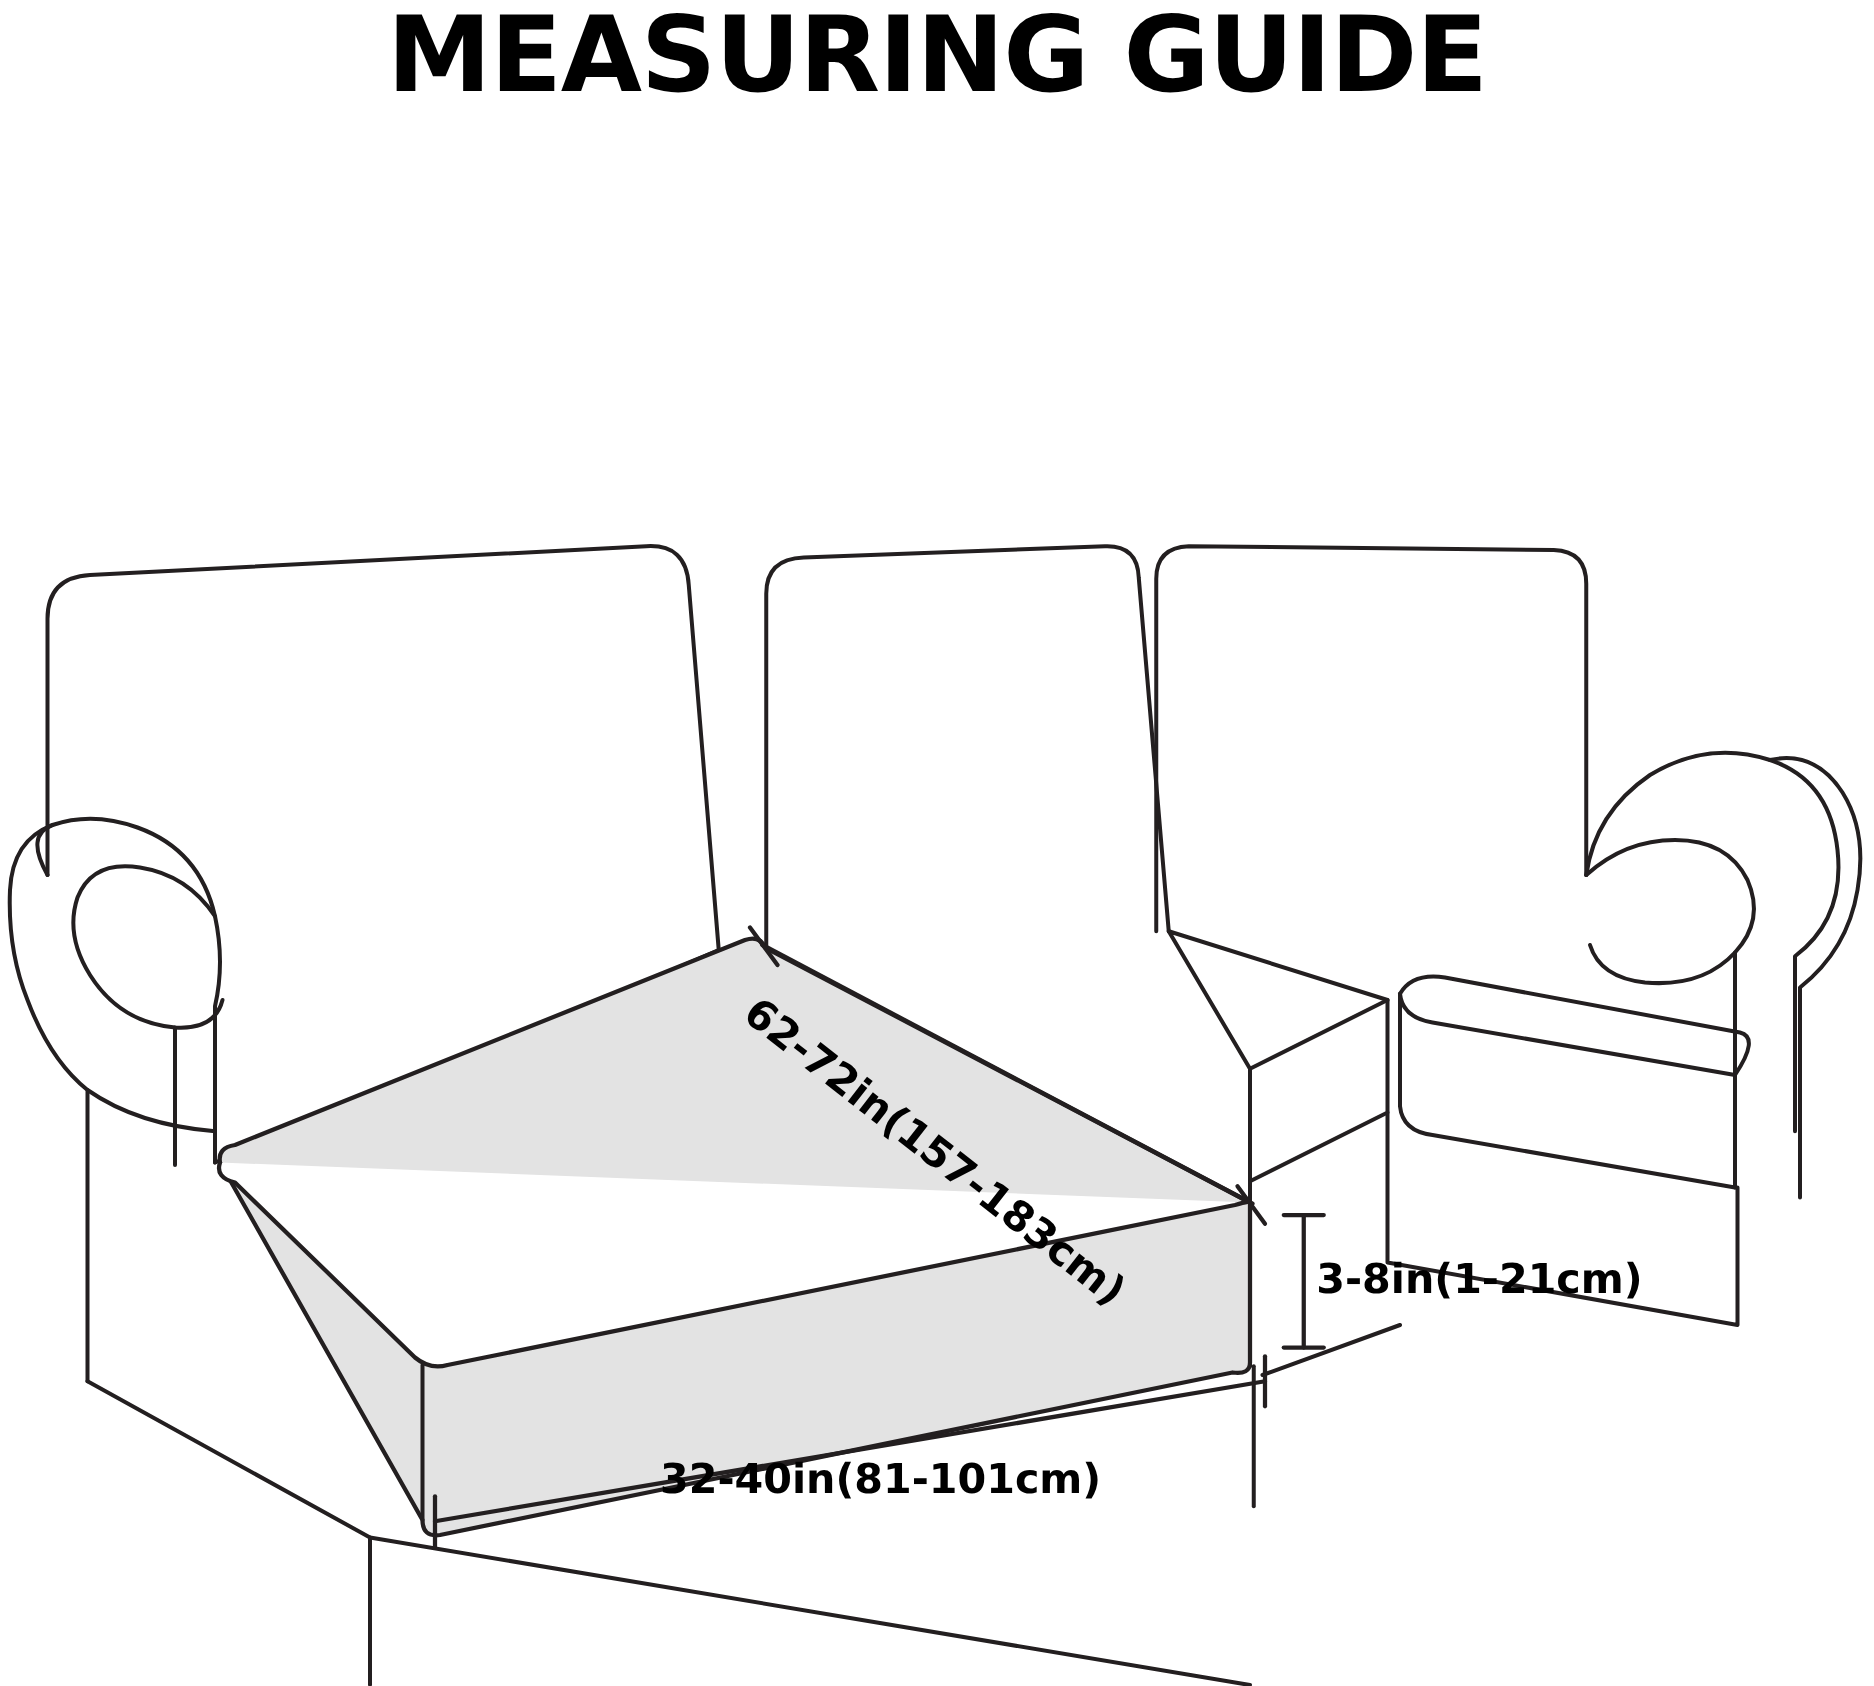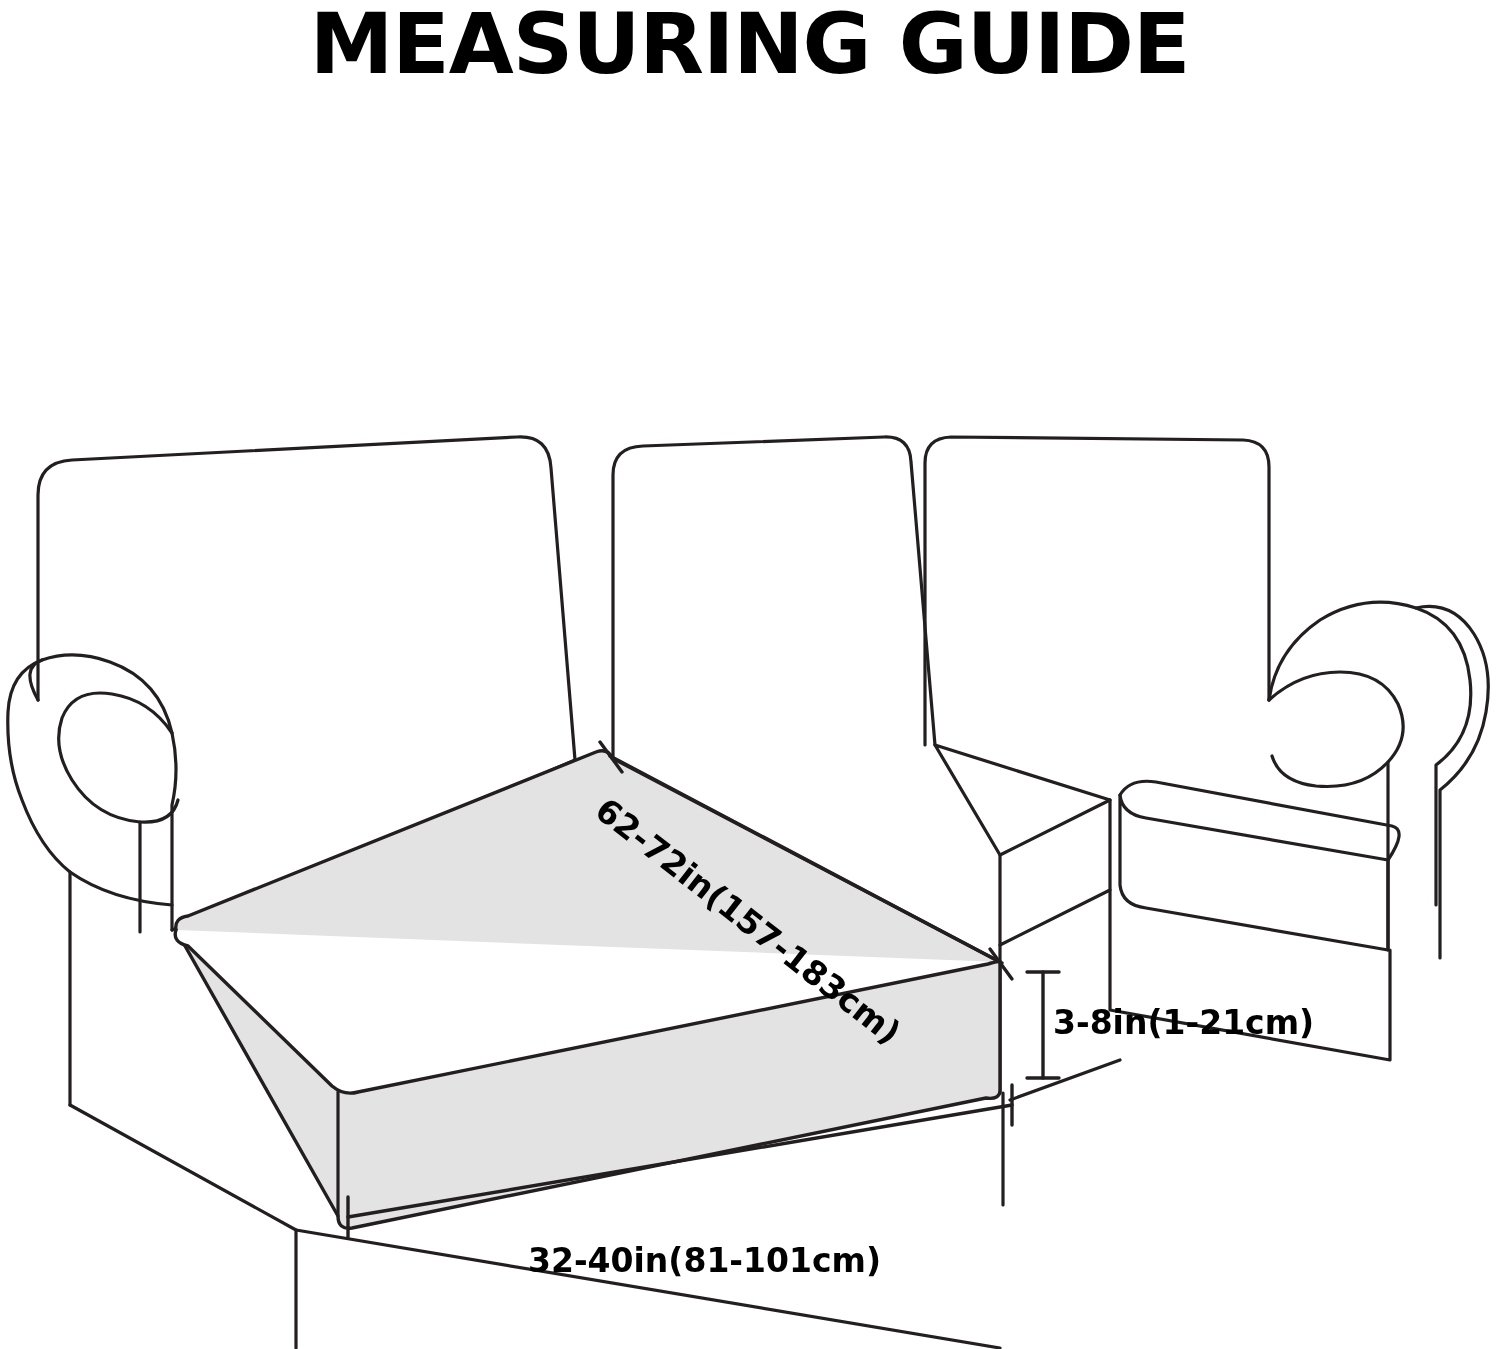--- a/index.html
+++ b/index.html
@@ -40,21 +40,21 @@
     left: 0;
   }
   .dim-label {
     position: absolute;
     font-family: "DejaVu Sans", sans-serif;
     font-weight: 700;
     color: #000000;
     white-space: nowrap;
   }
   #label-depth {
-    top: 1241px;
+    top: 1163px;
     left: 528px;
     font-size: 33px;
   }
   #label-height {
     top: 1003px;
     left: 1053px;
     font-size: 33px;
   }
   #label-width {
     top: 790px;

